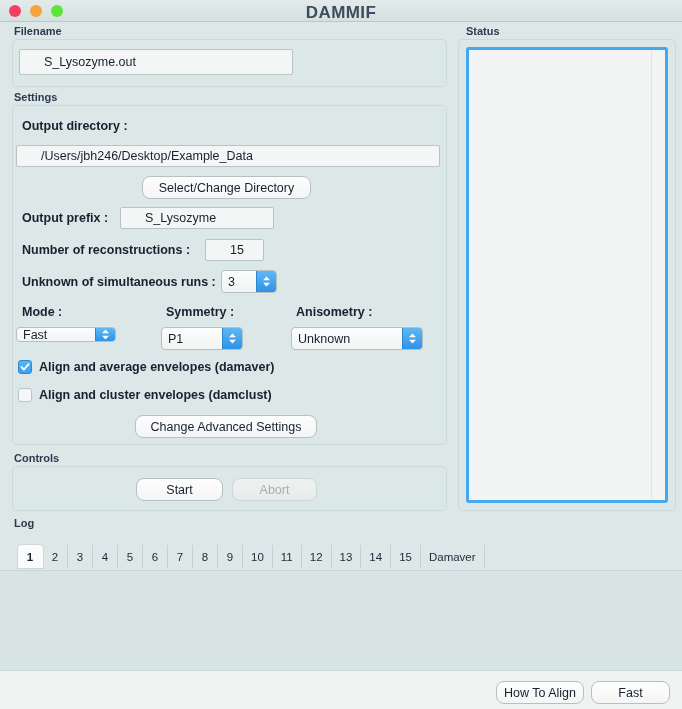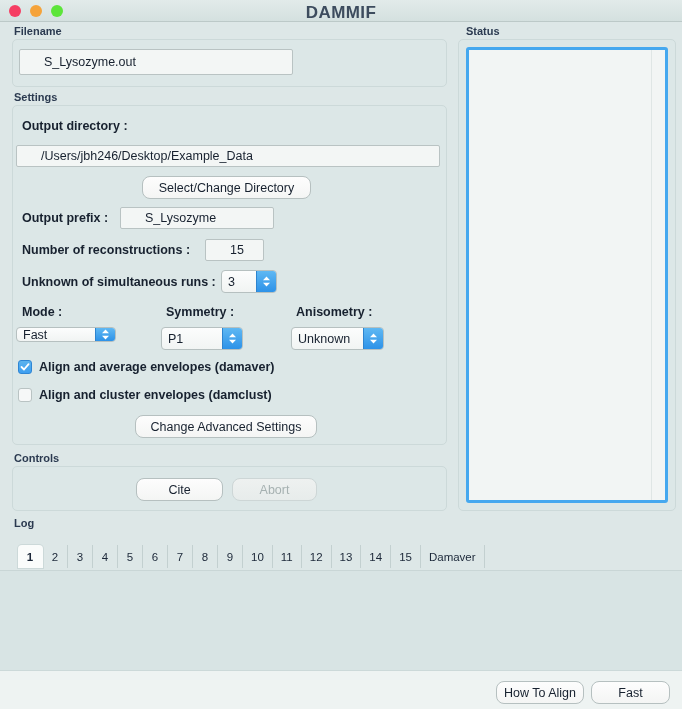--- a/index.html
+++ b/index.html
@@ -287,21 +287,21 @@
     <svg width="9" height="5" viewBox="0 0 9 5">
         <path d="M4.5 0.5 L8 4.2 L1 4.2 Z" fill="#ffffff"></path>
       </svg>
     <svg width="9" height="5" viewBox="0 0 9 5">
         <path d="M4.5 4.5 L1 0.8 L8 0.8 Z" fill="#ffffff"></path>
       </svg>
   </span>
 </div>
 
 <div class="lbl" style="left:296px; top:305px;">Anisometry :</div>
-<div class="popup" style="left:291px; top:327px; width:93px; height:23px;">
+<div class="popup" style="left:291px; top:327px; width:132px; height:23px;">
   <span class="ptext">Unknown</span>
   <span class="parrow">
     <svg width="9" height="5" viewBox="0 0 9 5">
         <path d="M4.5 0.5 L8 4.2 L1 4.2 Z" fill="#ffffff"></path>
       </svg>
     <svg width="9" height="5" viewBox="0 0 9 5">
         <path d="M4.5 4.5 L1 0.8 L8 0.8 Z" fill="#ffffff"></path>
       </svg>
   </span>
 </div>
@@ -317,21 +317,21 @@
 
 <div class="checkrow" style="left:18px; top:388px;">
   <span class="checkbox off"></span>
   <span class="ctext">Align and cluster envelopes (damclust)</span>
 </div>
 
 <div class="pushbutton" style="left:135px; top:415px; width:182px; height:23px;">Change Advanced Settings</div>
 
 <div class="group-label" style="left:14px; top:452px;">Controls</div>
 <div class="group-box" style="left:12px; top:466px; width:435px; height:45px;"></div>
-<div class="pushbutton" style="left:136px; top:478px; width:87px; height:23px;">Cite</div>
+<div class="pushbutton" style="left:136px; top:478px; width:87px; height:23px;">Start</div>
 <div class="pushbutton disabled" style="left:232px; top:478px; width:85px; height:23px;">Abort</div>
 
 <div class="group-label" style="left:466px; top:25px;">Status</div>
 <div class="group-box" style="left:458px; top:39px; width:218px; height:472px;"></div>
 <div class="statusbox" style="left:466px; top:47px; width:202px; height:456px;">
   <div style="font-size:11px; padding:3px 5px; color:#17212f; white-space:pre-wrap;"></div>
   <div class="status-scroll"></div>
 </div>
 
 <div class="group-label" style="left:14px; top:517px;">Log</div>

